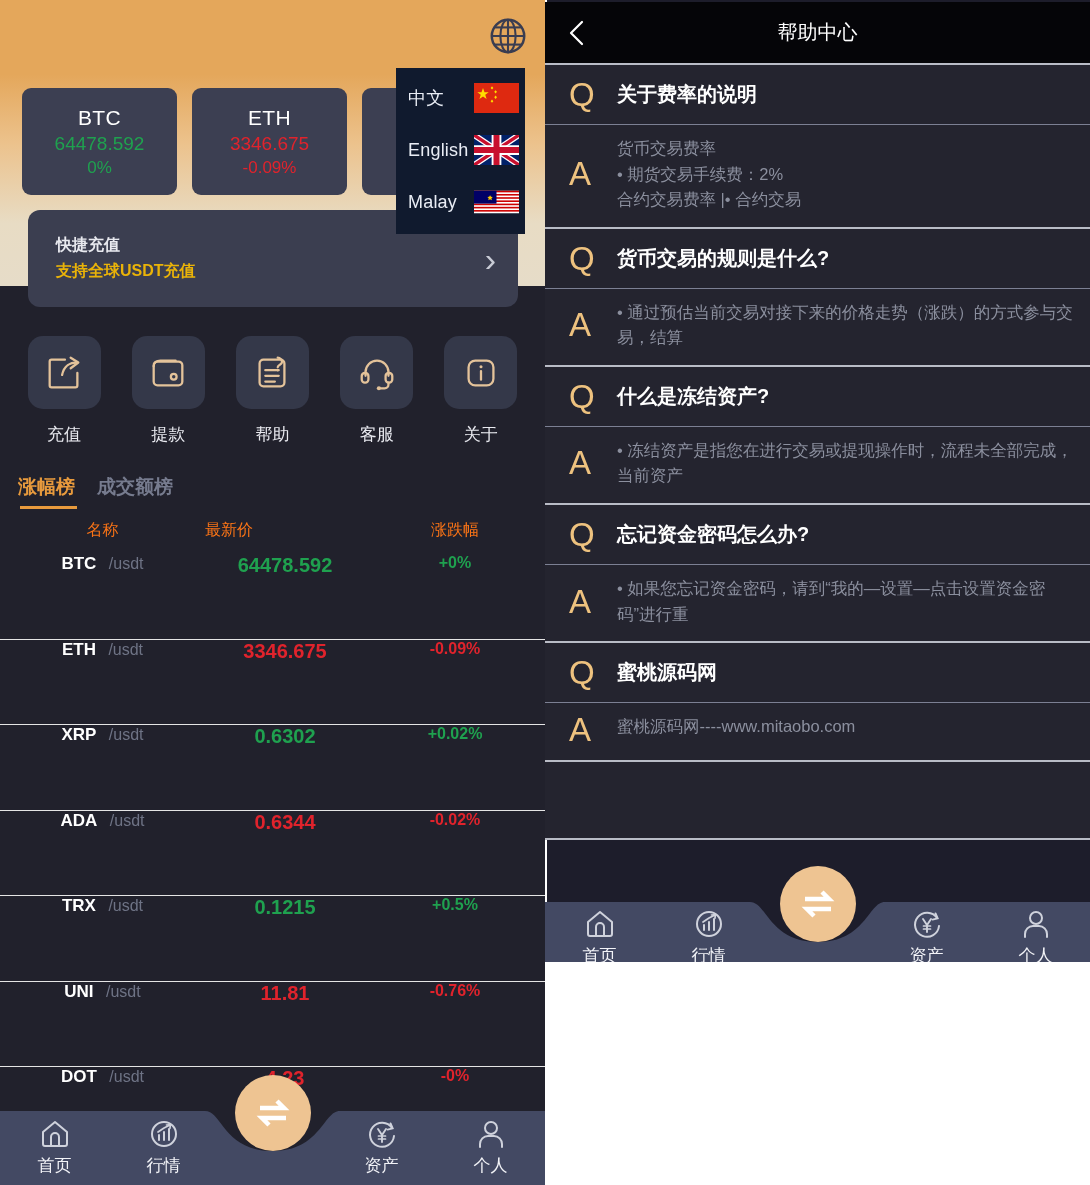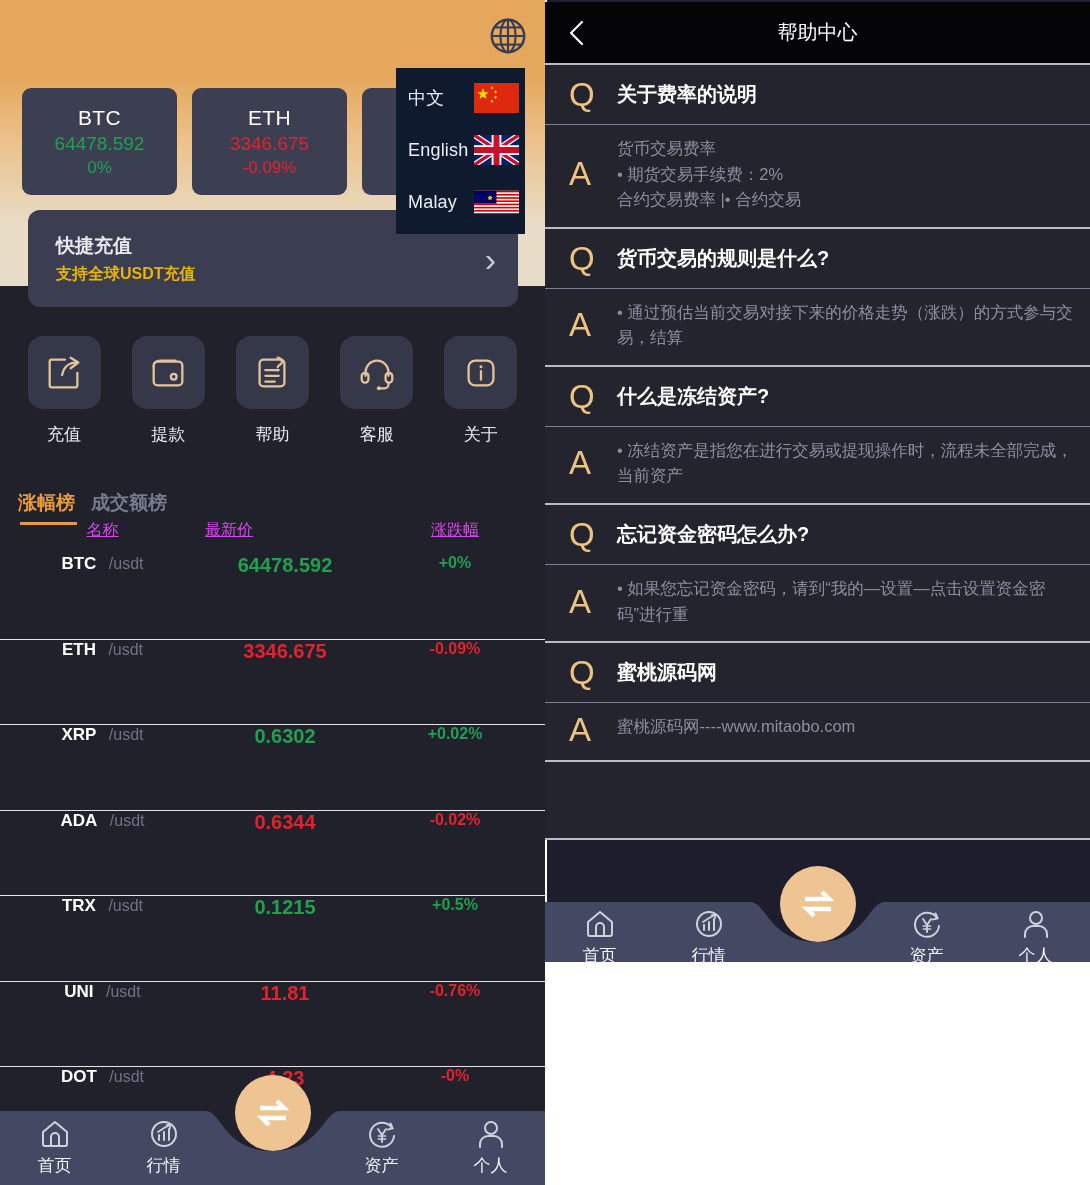--- a/index.html
+++ b/index.html
@@ -51,51 +51,51 @@
   .tk-chg { font-size:17px; }
   .up { color:#1fa14f; }
   .down { color:#e0232c; }
 
   .promo {
     position:absolute; left:28px; top:210px; width:490px; height:97px;
     background:#3b3e50; border-radius:12px; z-index:2;
     display:flex; align-items:center; justify-content:space-between;
     padding:0 22px 0 28px;
   }
-  .promo-l1 { color:#e8e9ef; font-size:19px; font-weight:bold; margin-bottom:5px; }
+  .promo-l1 { color:#e8e9ef; font-size:16px; font-weight:bold; margin-bottom:5px; }
   .promo-l2 { color:#eab308; font-size:16px; font-weight:bold; }
   .promo-arrow { color:#c9ccd6; font-size:34px; font-weight:300; line-height:1; }
 
   .quick-grid {
     position:absolute; left:0; top:336px; width:545px;
     display:flex; justify-content:space-around; padding:0 12px; z-index:2;
   }
   .quick-item { width:76px; display:flex; flex-direction:column; align-items:center; }
   .quick-tile {
     width:73px; height:73px; border-radius:15px; background:#343849;
     display:flex; align-items:center; justify-content:center;
   }
   .quick-label { margin-top:14px; color:#e9eaf0; font-size:17px; }
 
   .rank-tabs {
-    position:absolute; left:18px; top:474px; display:flex; gap:16px; align-items:flex-end; z-index:2;margin-top:16px;
+    position:absolute; left:18px; top:474px; display:flex; gap:22px; align-items:flex-end; z-index:2;
   }
   .rank-tab { font-size:19px; font-weight:bold; color:#767b8e; padding-bottom:9px; position:relative; }
   .rank-tab.active { color:#e79a3d; }
   .rank-tab.active::after {
     content:""; position:absolute; left:2px; bottom:0; width:57px; height:3px; background:#e79a3d;
   }
 
   .tbl-head {
     position:absolute; left:0; top:520px; width:545px; height:34px; display:flex; z-index:2;
   }
   .col-name { flex:0 0 205px; text-align:center; }
   .col-price { flex:0 0 160px; text-align:left; }
   .col-chg { flex:1; text-align:center; }
-  .tbl-head span { color:#d946ef; font-size:16px;text-decoration:underline; }
+  .tbl-head span { color:#f97316; font-size:16px; }
 
   .coin-list { position:absolute; left:0; top:554px; width:545px; z-index:1; }
   .coin-row {
     height:85.5px; display:flex; align-items:flex-start;
     border-bottom:1px solid #e5e5e5;
   }
   .cr-name { flex:0 0 205px; text-align:center; }
   .cr-sym { color:#ffffff; font-size:17px; font-weight:bold; }
   .cr-pair { color:#6e7385; font-size:16px; margin-left:8px; }
   .cr-price { flex:0 0 160px; text-align:center; font-size:20px; font-weight:bold; }

